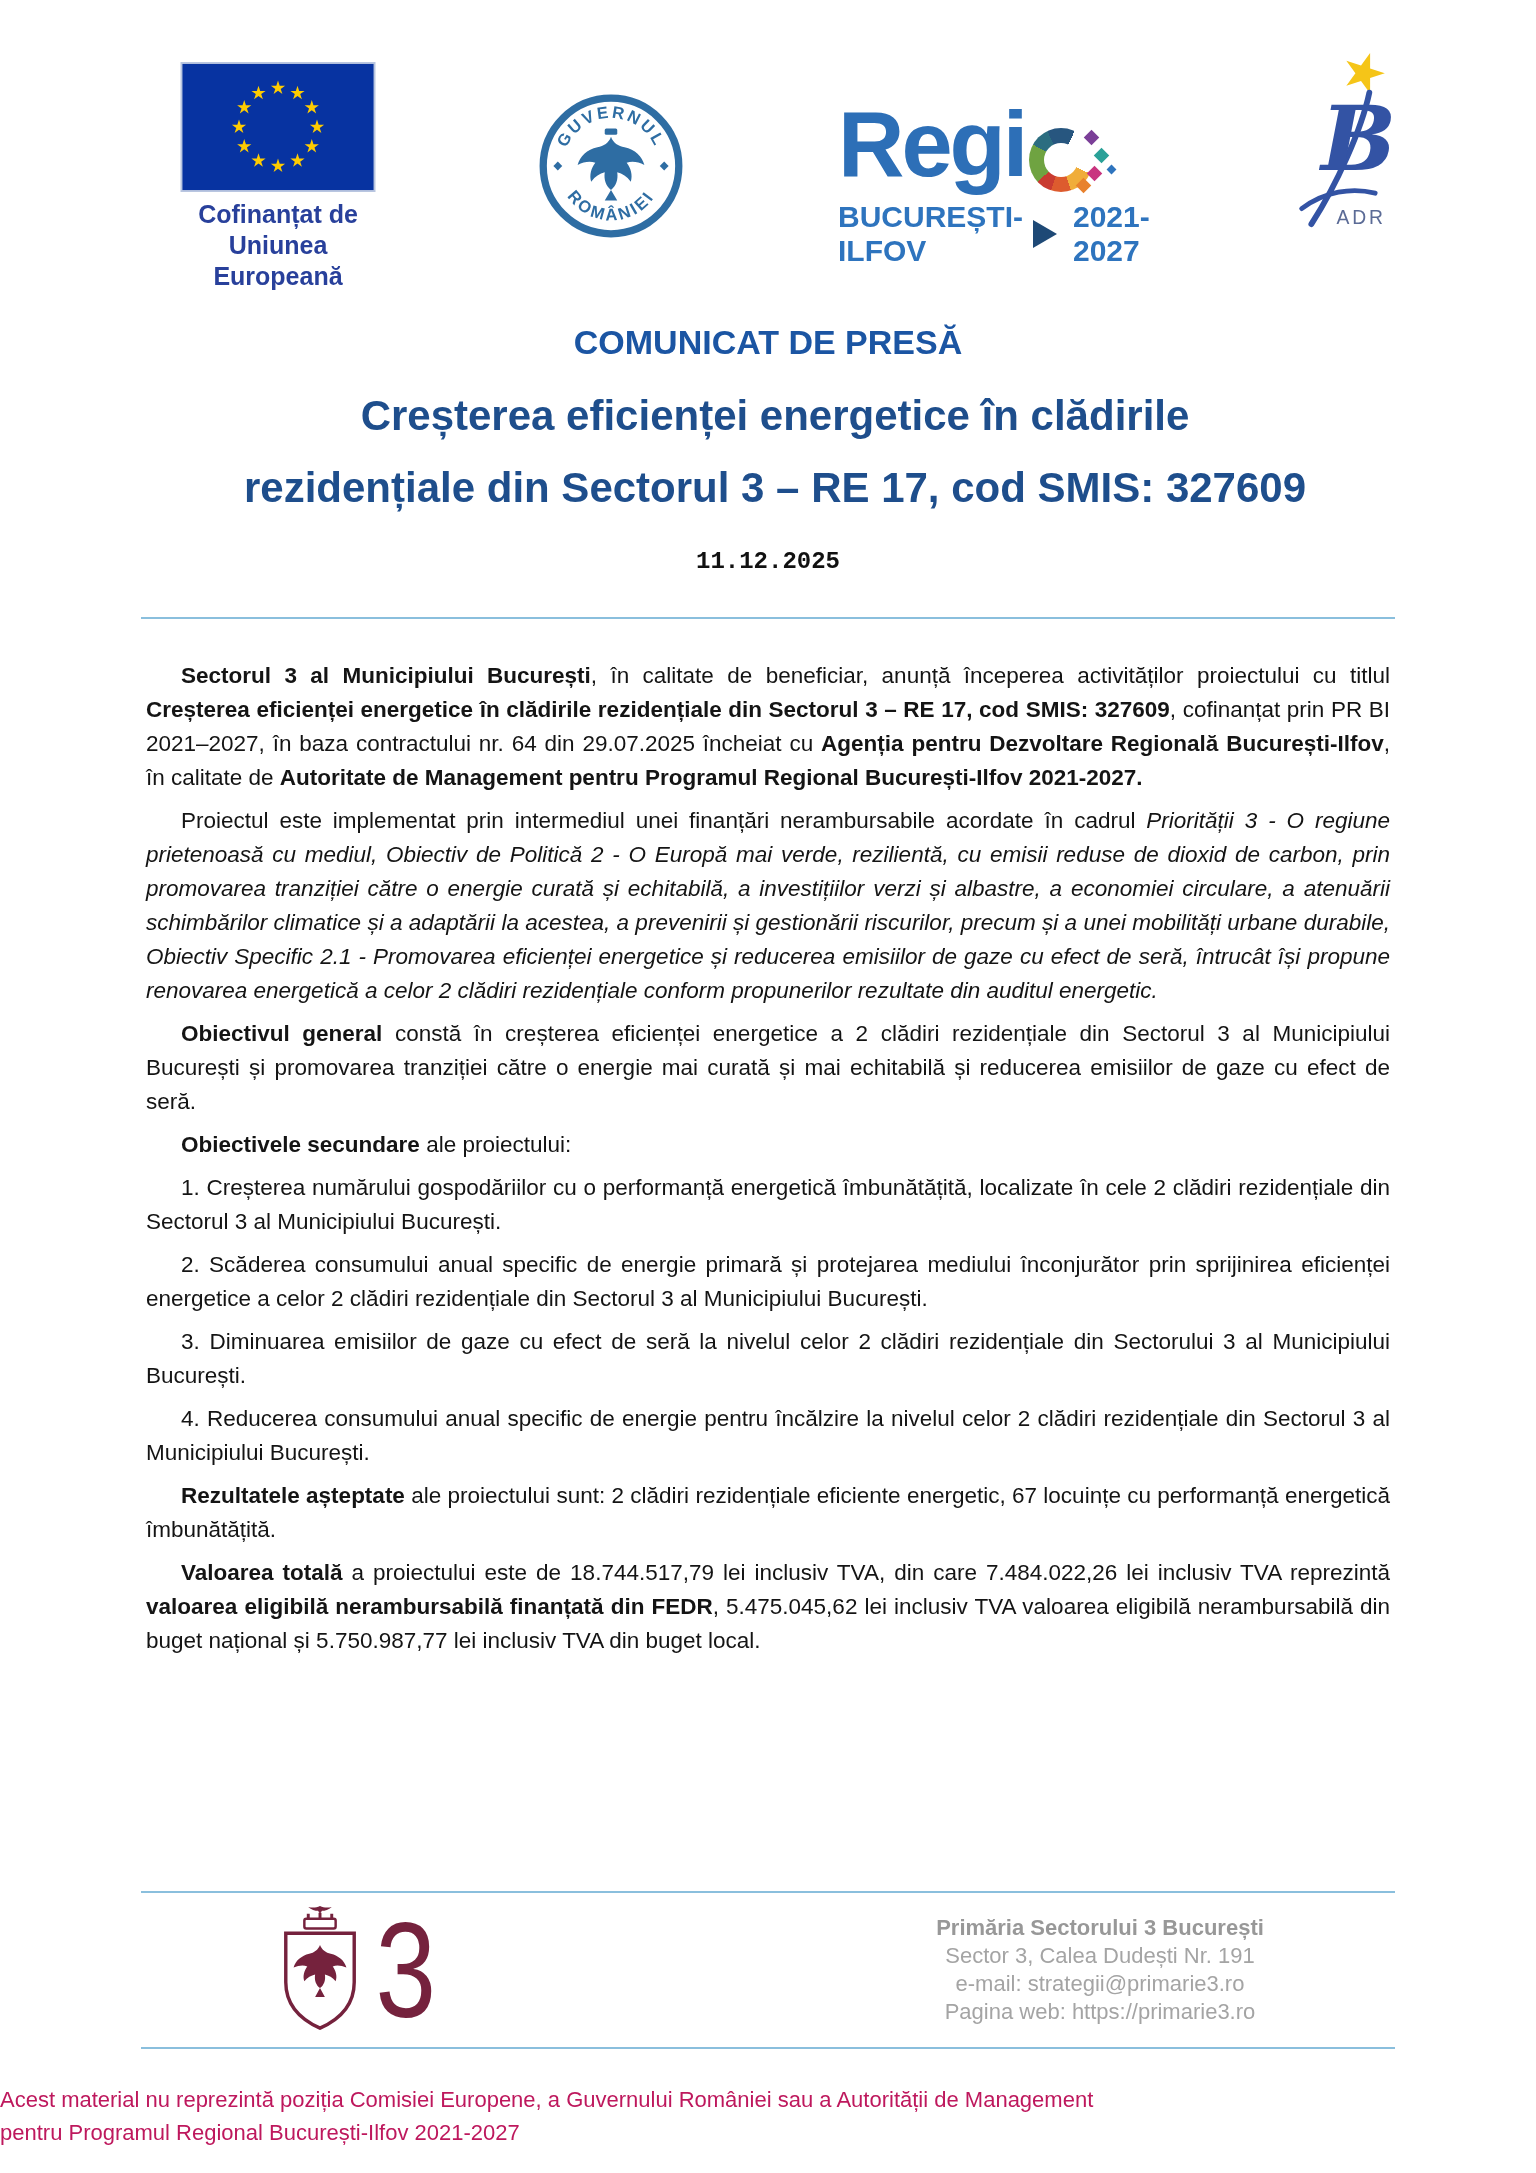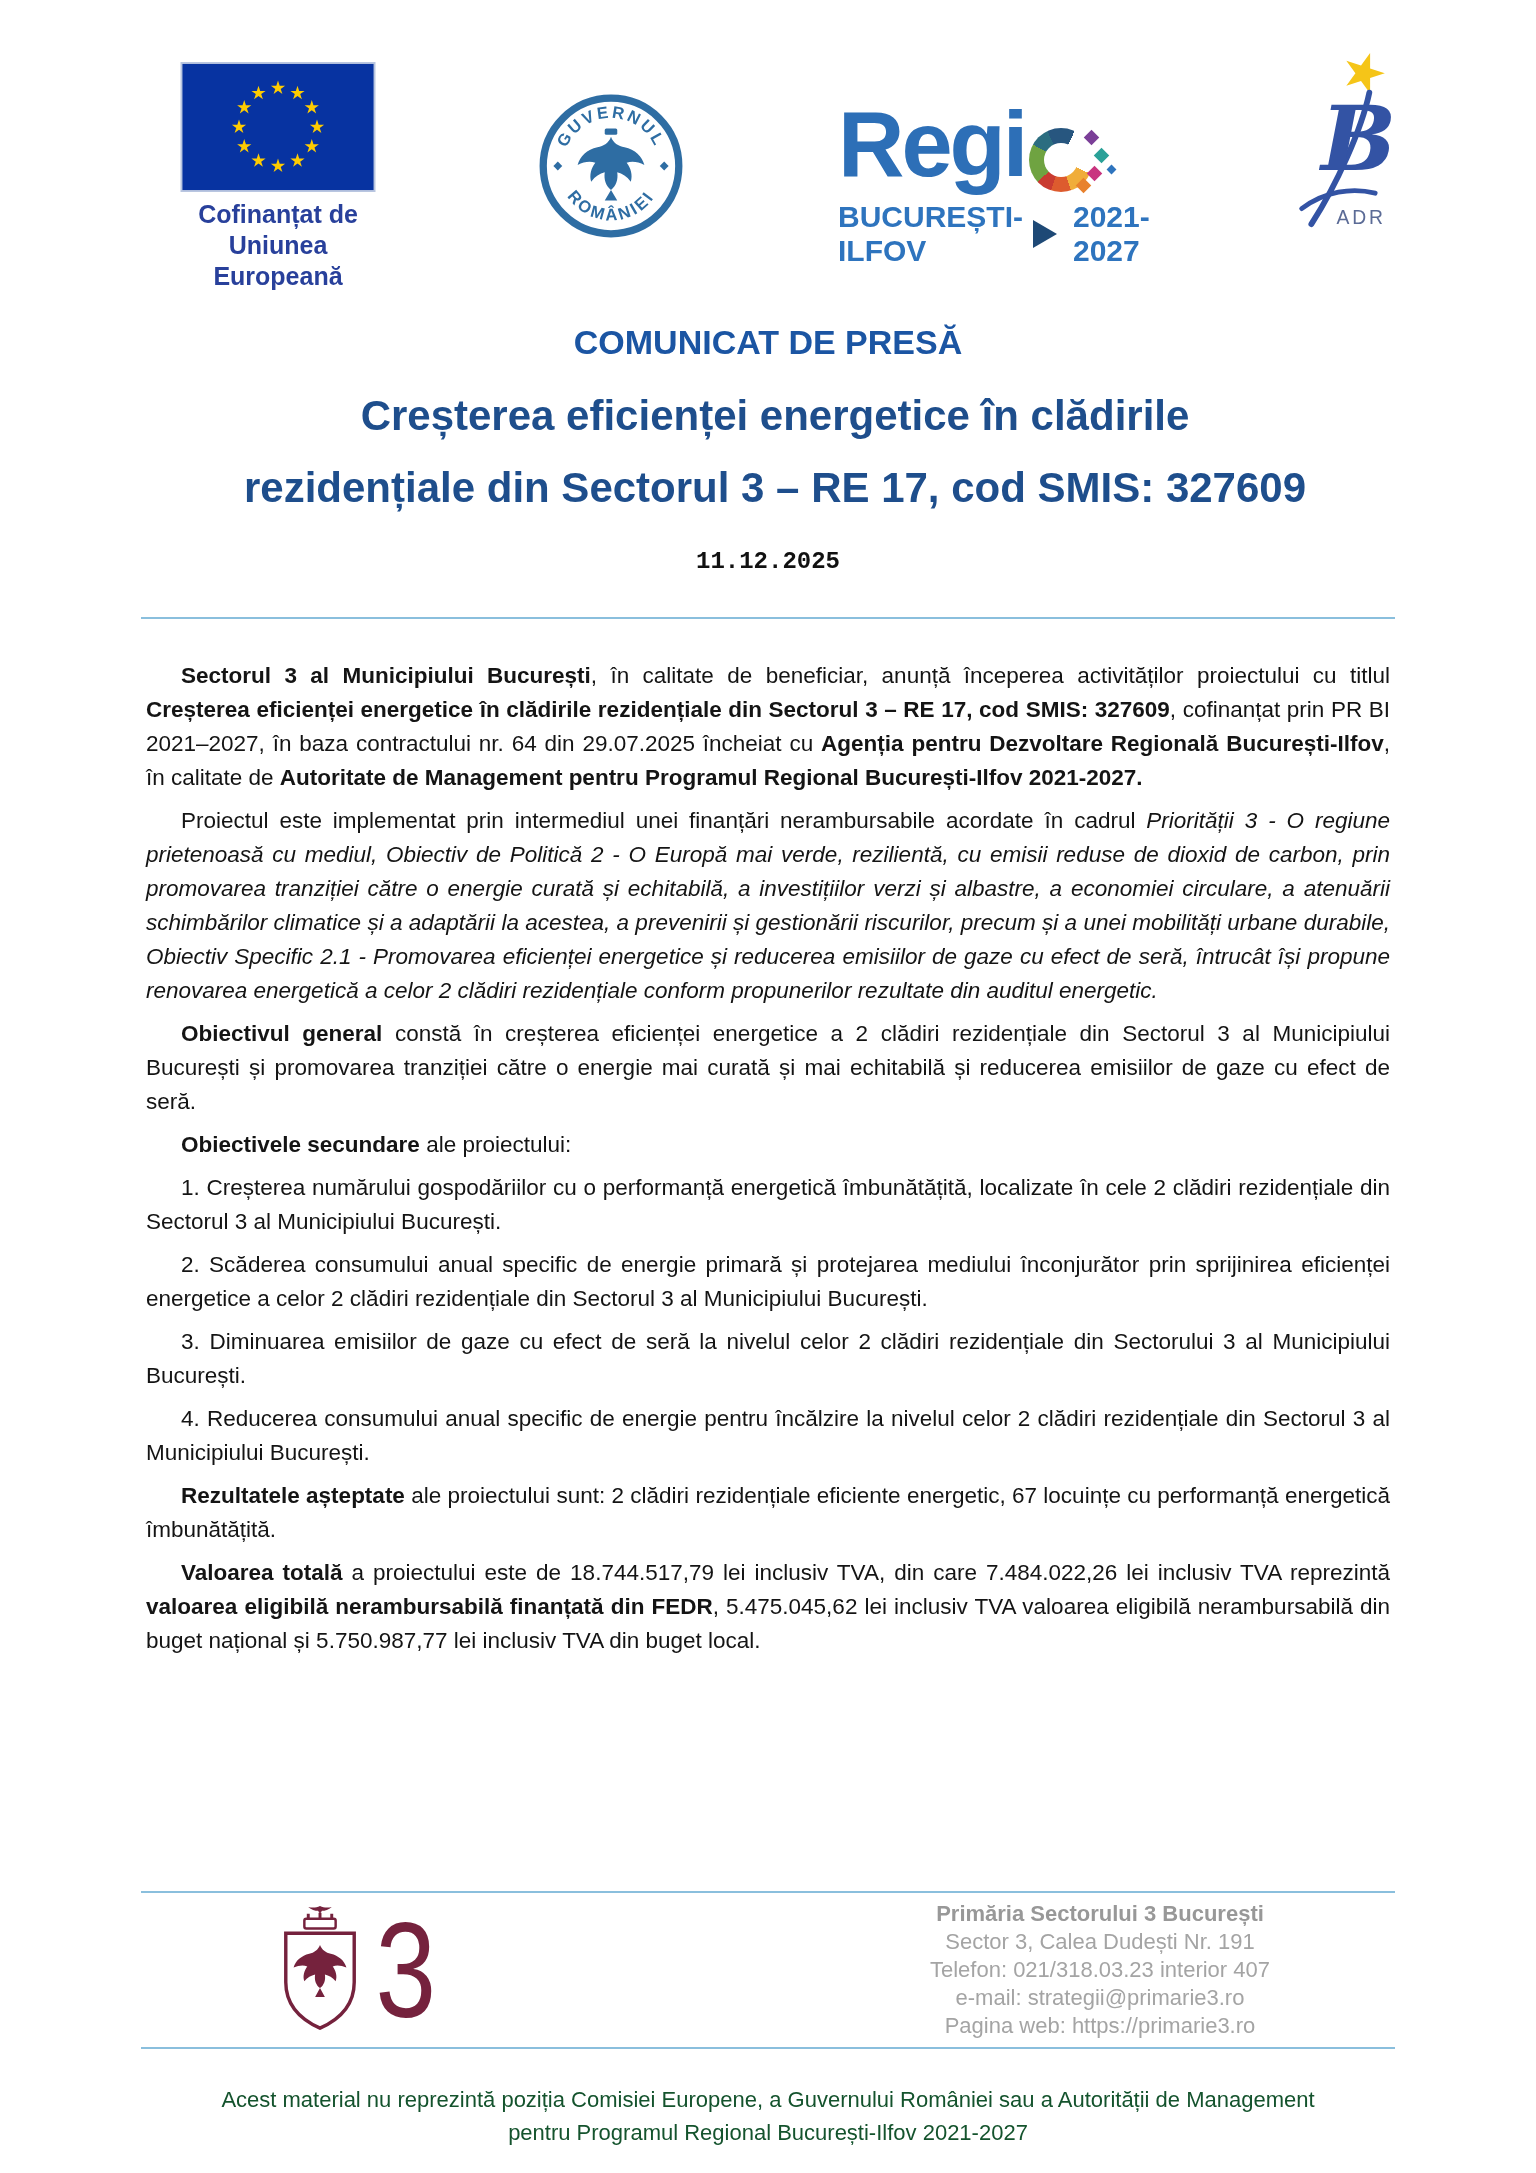--- a/index.html
+++ b/index.html
@@ -54,21 +54,21 @@
   .s3-shield svg{width:88px;height:132px;display:block;}
   .s3-text{margin-left:14px;text-align:right;color:#75223d;}
   .s3-l1{font-size:18px;letter-spacing:7px;font-weight:700;}
   .s3-l2{font-size:34px;letter-spacing:1px;margin-top:3px;}
   .s3-l3{font-size:18px;letter-spacing:7px;font-weight:700;margin-top:3px;}
   .s3-three{font-size:136px;line-height:108px;color:#75223d;margin-left:4px;transform:scaleX(0.8);}
   .footer-contact{margin-left:auto;width:500px;margin-right:40px;text-align:center;
                   color:#a4a4a4;font-size:22px;line-height:28px;}
   .fc-name{font-weight:700;color:#989898;}
   .footer-line2{height:2px;background:#8abfdd;margin:10px 141px 0;}
-  .disclaimer{margin-top:34px;text-align:center;color:#14532d;font-size:22px;line-height:33px;}
+  .disclaimer{margin-top:34px;color:#be185d;font-size:22px;line-height:33px;}
 </style>
 </head>
 <body>
 
 <div class="page">
 
   <div class="header">
 
     <div class="eu-block">
       <div class="eu-flag">
@@ -184,21 +184,20 @@
             <path d="M10,30 h70 v50 c0,24 -15,38 -35,47 c-20,-9 -35,-23 -35,-47 z" fill="#ffffff" stroke="#75223d" stroke-width="3.5"></path>
             <path d="M45,42 c-2,5 -6,8 -11,9 c-8,2 -14,7 -16,14 c5,-2 10,-3 14,-1 c-3,4 -5,10 -3,15 c3,-4 7,-6 11,-7 c-1,6 1,11 5,14 l-5,9 h10 l-5,-9 c4,-3 6,-8 5,-14 c4,1 8,3 11,7 c2,-5 0,-11 -3,-15 c4,-2 9,-1 14,1 c-2,-7 -8,-12 -16,-14 c-5,-1 -9,-4 -11,-9 z" fill="#75223d"></path>
           </svg>
         </div>
         <div class="s3-three">3</div>
       </div>
 
       <div class="footer-contact">
         <div class="fc-name">Primăria Sectorului 3 București</div>
         <div>Sector 3, Calea Dudești Nr. 191</div>
-        <div>Telefon: 021/318.03.23 interior 407</div>
         <div>e-mail: strategii@primarie3.ro</div>
         <div>Pagina web: https://primarie3.ro</div>
       </div>
     </div>
 
     <div class="footer-line2"></div>
 
     <div class="disclaimer">
       <div>Acest material nu reprezintă poziția Comisiei Europene, a Guvernului României sau a Autorității de Management</div>
       <div>pentru Programul Regional București-Ilfov 2021-2027</div>

